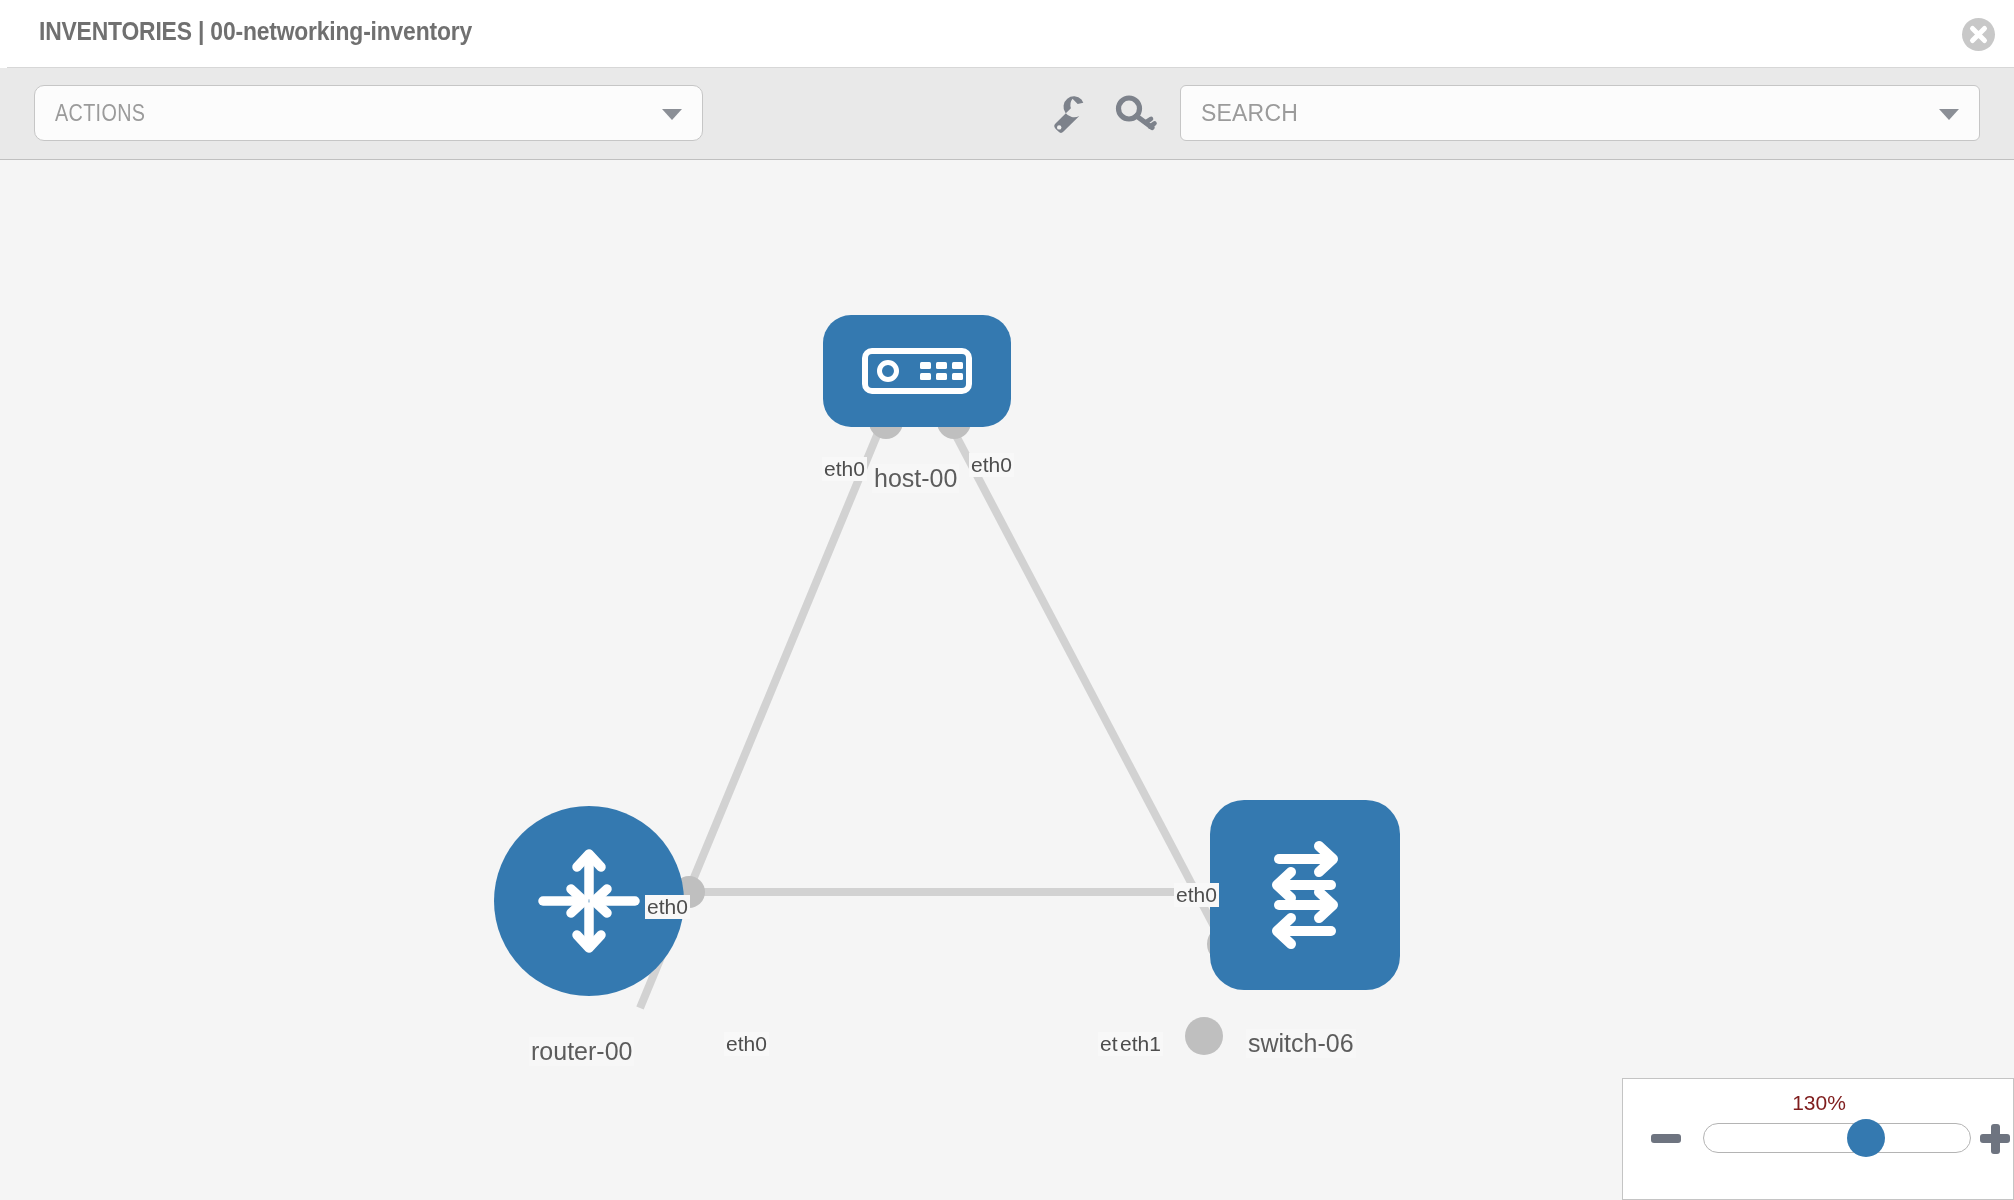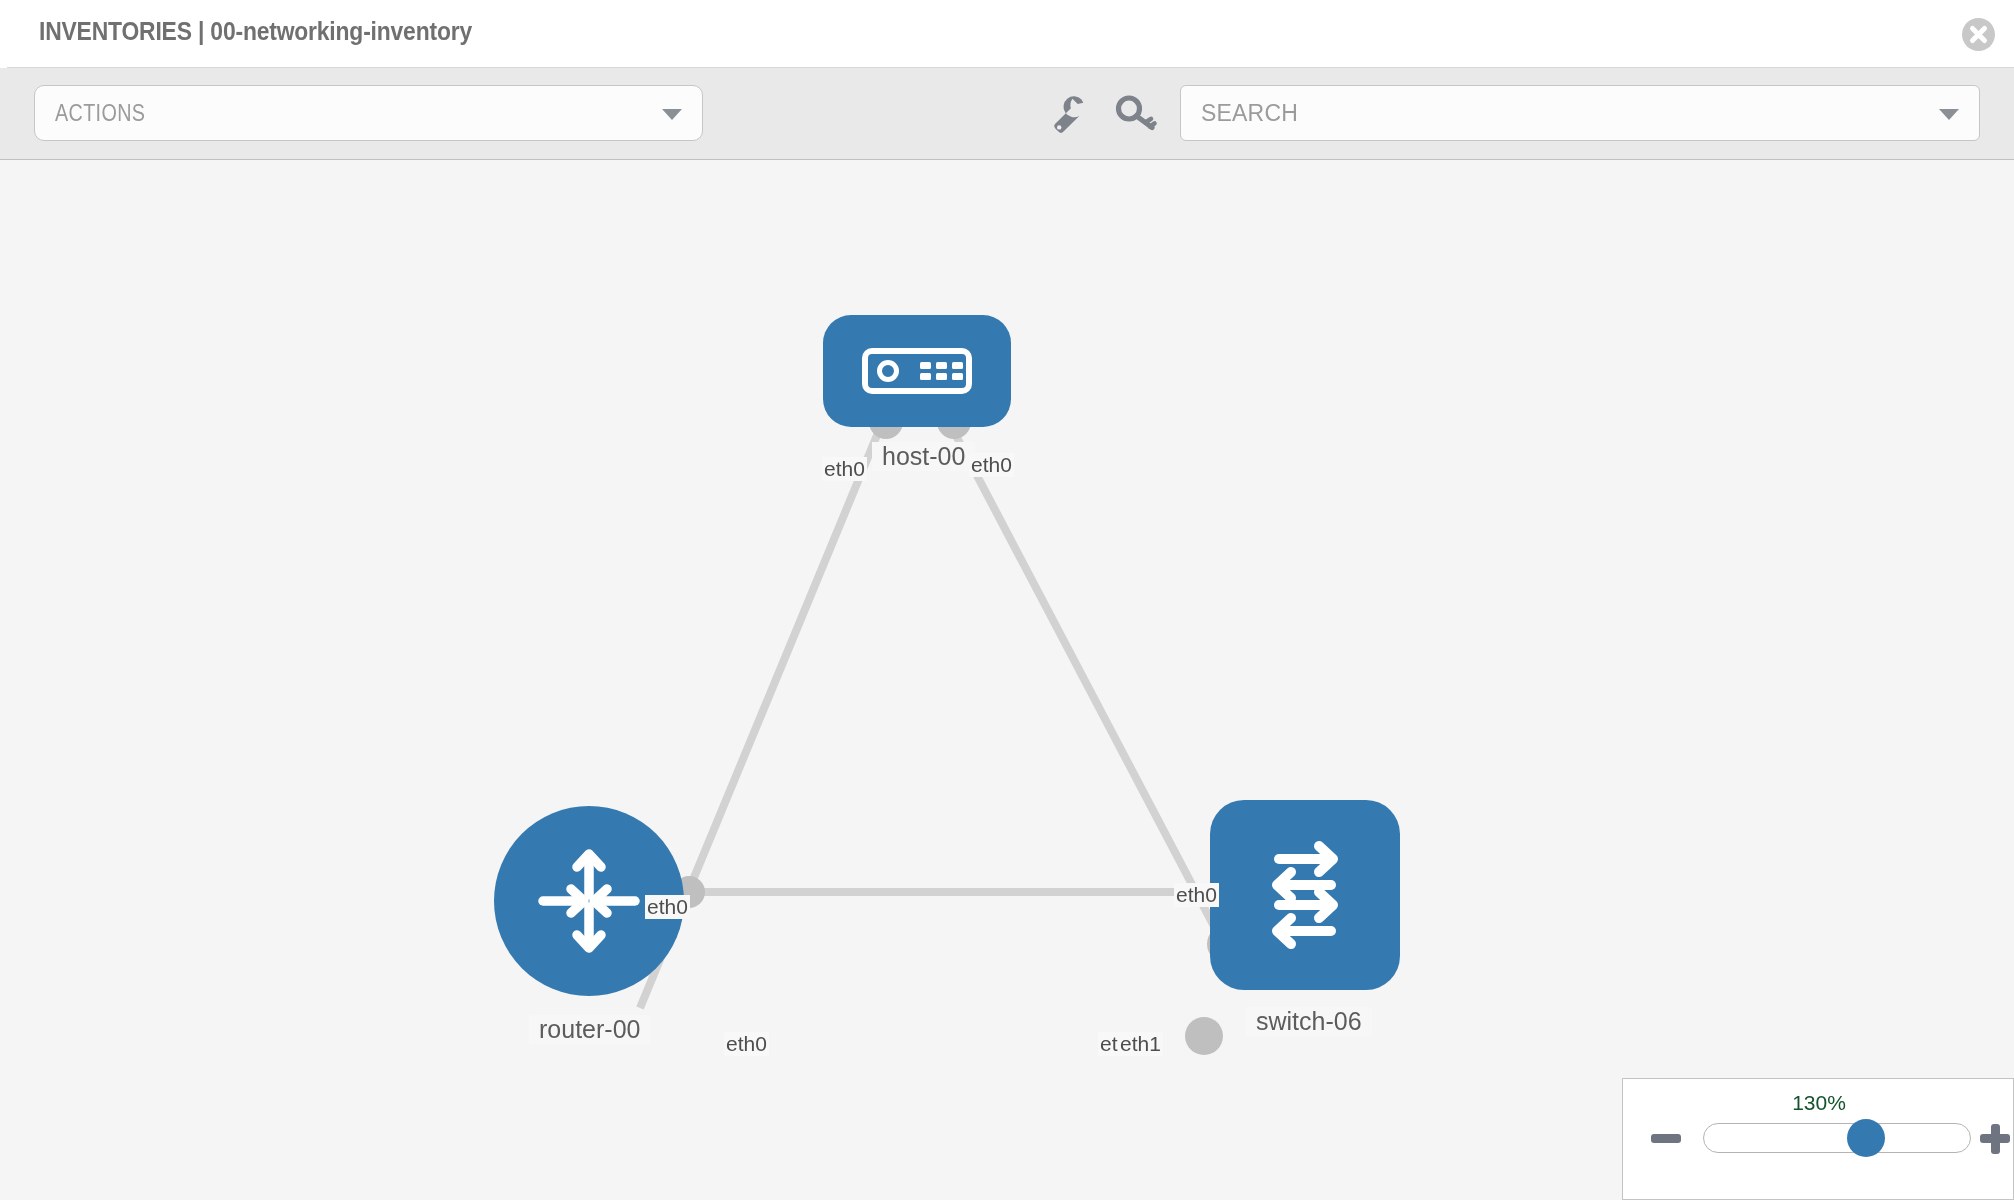--- a/index.html
+++ b/index.html
@@ -77,41 +77,41 @@
   .node{position:absolute;}
   .node-shape{
     position:absolute;background:#3479b0;
     display:flex;align-items:center;justify-content:center;
     cursor:pointer;
   }
   .node-label{
     position:absolute;
     font-size:25px;color:#5c5c5c;
     background:#f7f7f7;
-    white-space:nowrap;padding:0 10px;
+    white-space:nowrap;padding:0 2px;margin-top:22px;
   }
   .port-label{
     position:absolute;
     font-size:21px;color:#4d4d4d;
     background:#f8f8f8;
     white-space:nowrap;padding:0 2px;
   }
   .connector{
     position:absolute;background:#bfbfbf;border-radius:50%;
   }
 
   
   .zoom-panel{
     position:absolute;left:1622px;top:1078px;width:392px;height:122px;
     background:#ffffff;border:1px solid #c4c4c4;
     box-sizing:border-box;
   }
   .zoom-pct{
     position:absolute;top:12px;left:0;width:392px;text-align:center;
-    font-size:21px;color:#14532d;
+    font-size:21px;color:#7f1d1d;
   }
   .zoom-minus{
     position:absolute;left:28px;top:55px;width:30px;height:9px;
     background:#6e7480;border-radius:3px;cursor:pointer;
   }
   .zoom-track{
     position:absolute;left:80px;top:44px;width:268px;height:30px;
     background:#ffffff;border:1px solid #b4b4b4;border-radius:15px;
     box-sizing:border-box;cursor:pointer;
   }

